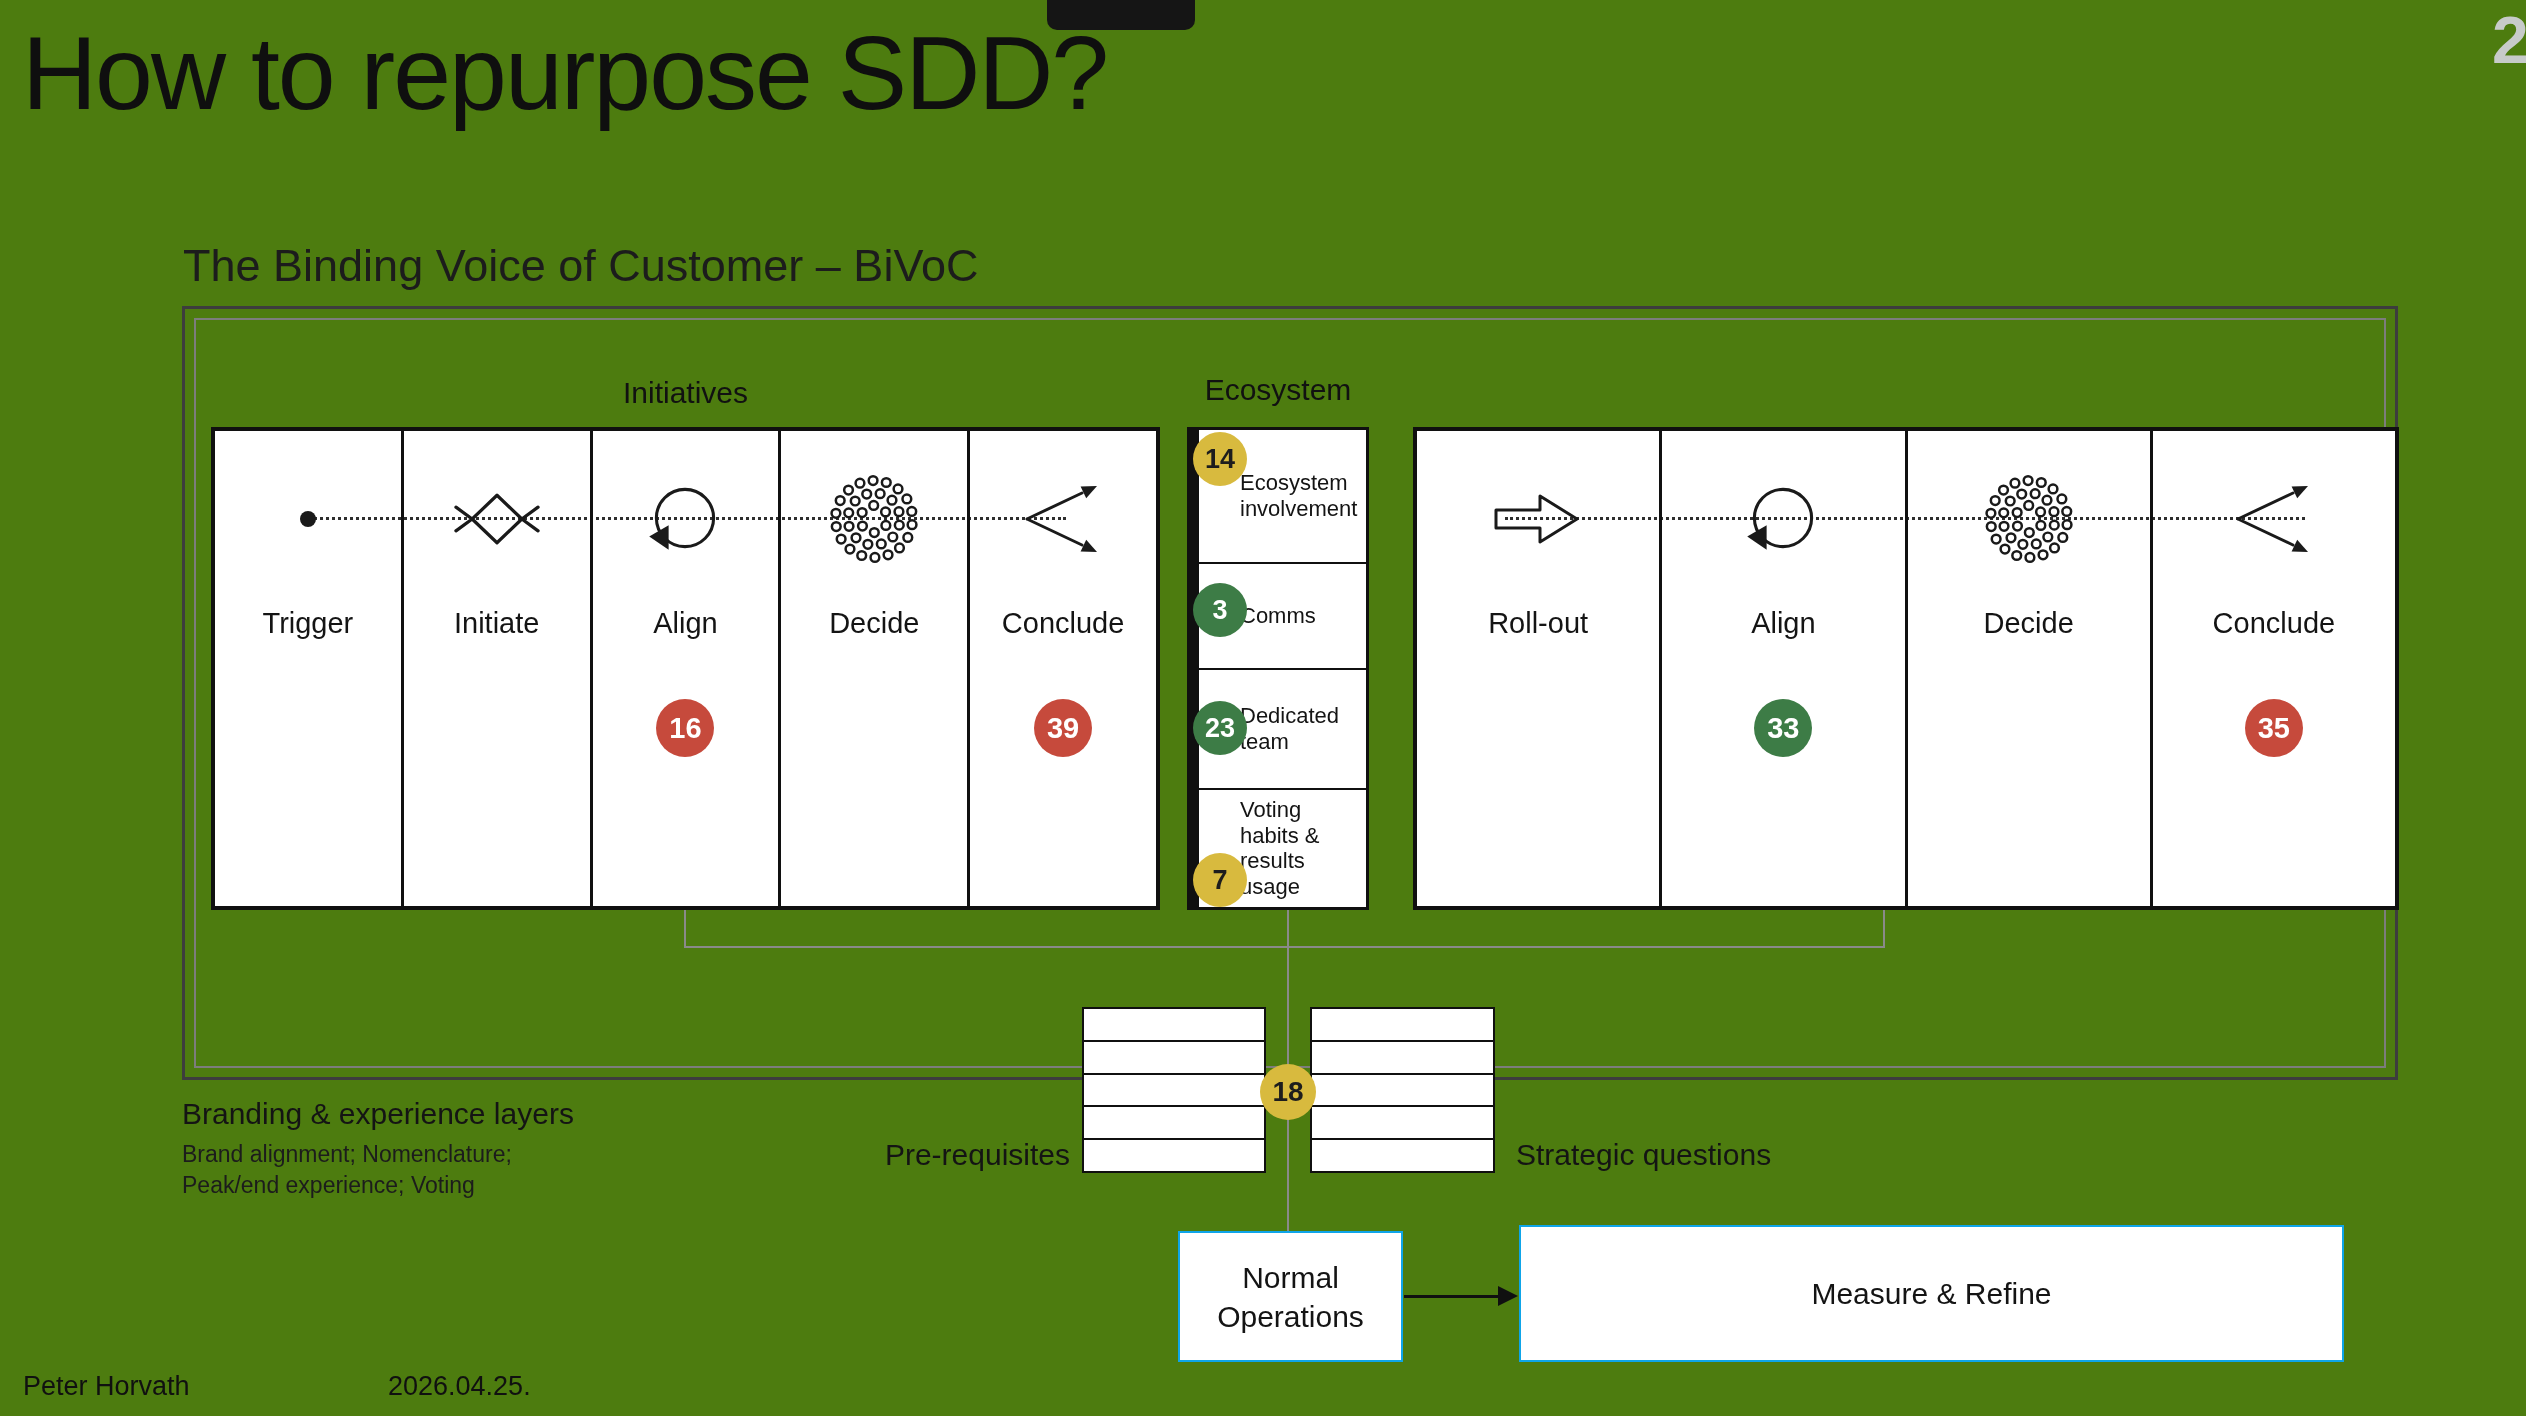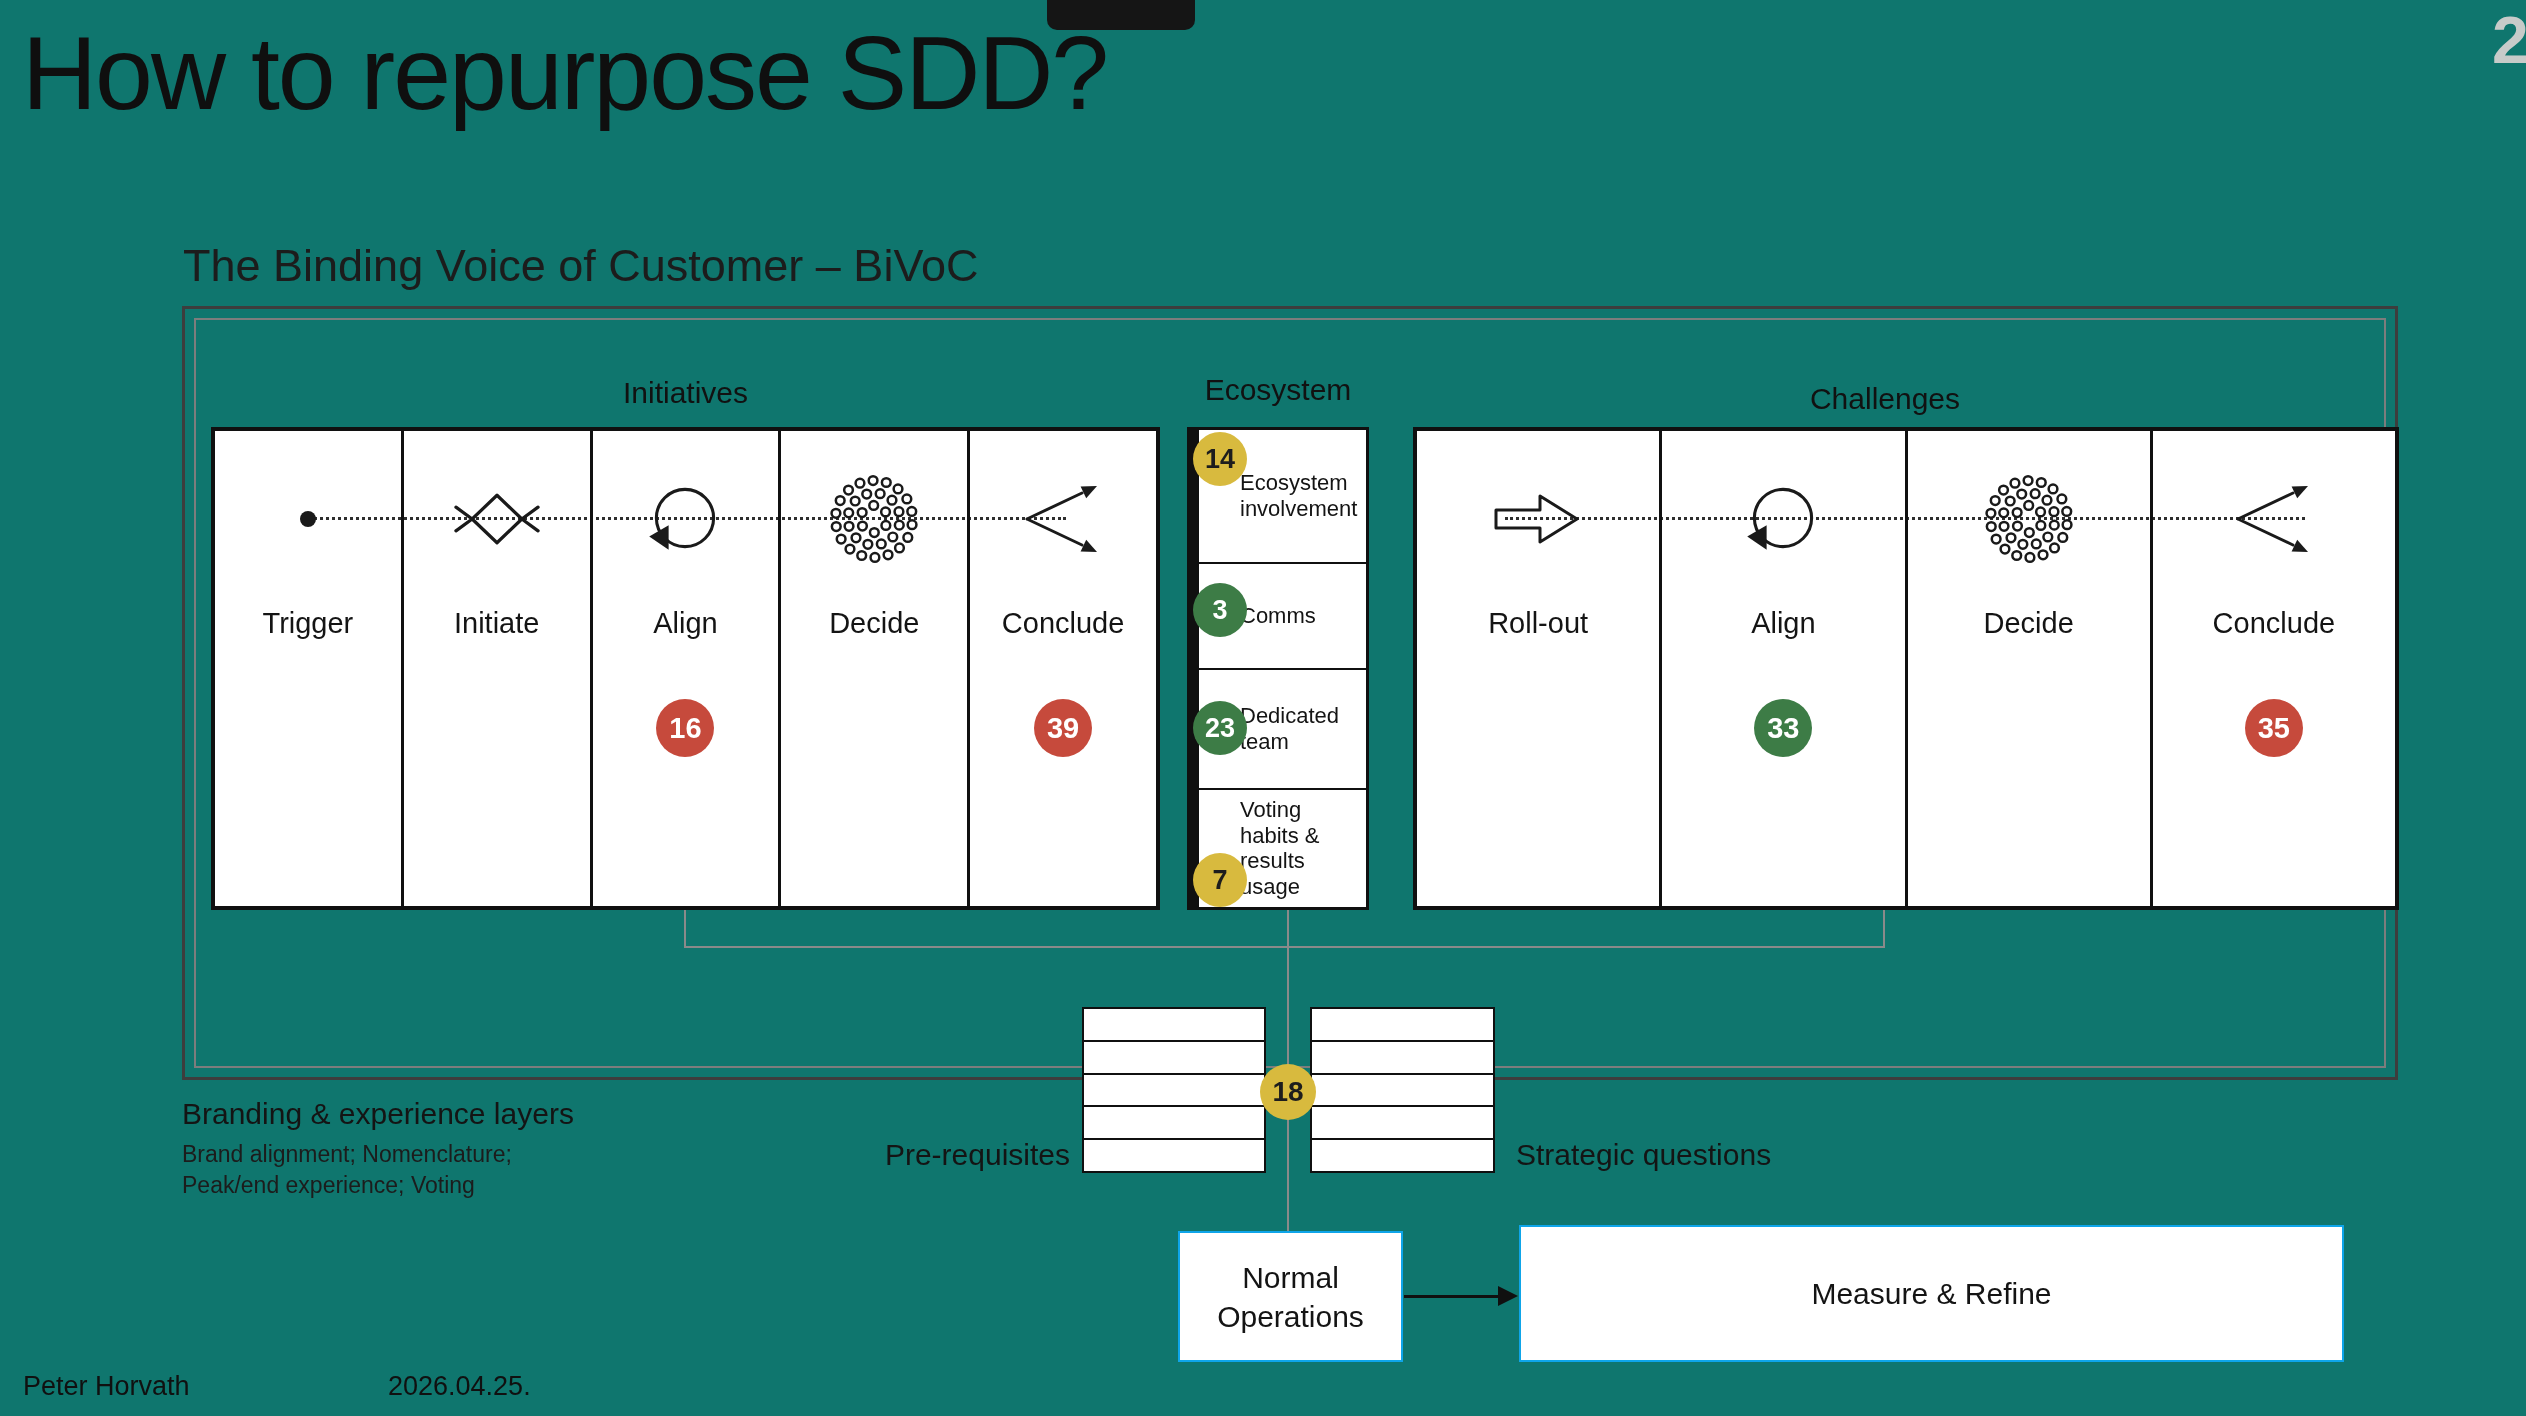--- a/index.html
+++ b/index.html
@@ -2,21 +2,21 @@
 <html style="--red: #c64a3c; --green: #3d7c46; --yellow: #d8ba3e;"><head>
 <meta charset="utf-8">
 <style>
   :root{
     --red:#c64a3c; --green:#3d7c46; --yellow:#d8ba3e;
   }
   *{box-sizing:border-box;}
   body{margin:0;background:#dcdddc;}
   .slide{
     position:relative;width:2526px;height:1416px;overflow:hidden;
-    background:#0f766e;color:#161616;
+    background:#4d7c0f;color:#161616;
     font-family:"Liberation Sans", sans-serif;
   }
   .abs{position:absolute;}
 
   .title{left:22px;top:14px;font-size:104px;font-weight:300;letter-spacing:-2px;color:#0f0f0f;}
   .top-overlay-bar{left:1047px;top:0;width:148px;height:30px;background:#151515;border-radius:0 0 10px 10px;}
   .slide-number{left:2492px;top:2px;font-size:66px;font-weight:bold;color:#c7cbc9;}
 
   .subtitle{left:183px;top:240px;font-size:45px;color:#1c1c1c;}
 
@@ -107,21 +107,20 @@
   <div class="abs connector tick-right"></div>
   <div class="abs connector bracket-h"></div>
   <div class="abs connector center-vline"></div>
 
   <div class="abs panel">
     <div class="panel-inner"></div>
   </div>
 
   <div class="abs sec-label sec-initiatives">Initiatives</div>
   <div class="abs sec-label sec-ecosystem">Ecosystem</div>
-  <div class="abs sec-label sec-challenges">Challenges</div>
 
   <div class="abs process-table tbl-initiatives">
     <div class="dotline"></div>
     <div class="col">
       <div class="icon-wrap">
         <svg width="26" height="26" viewBox="0 0 26 26">
             <circle cx="13" cy="13" r="8" fill="#1a1a1a"></circle>
           </svg>
       </div>
       <div class="col-label">Trigger</div>

